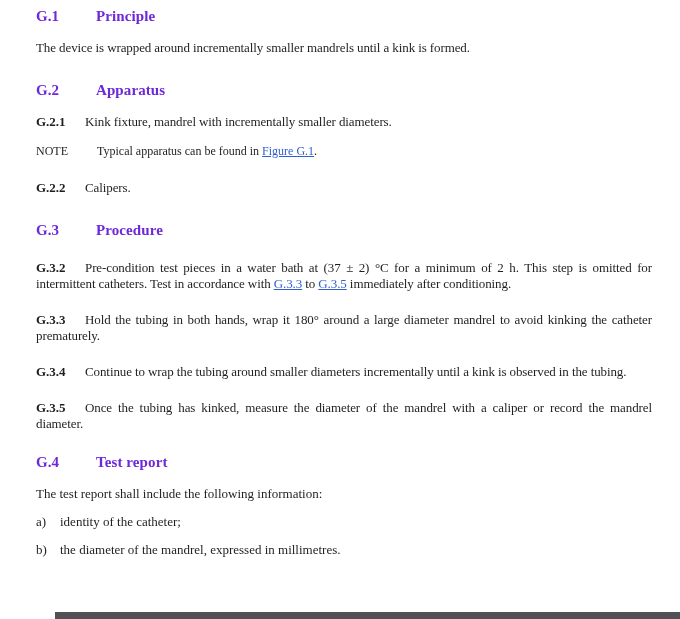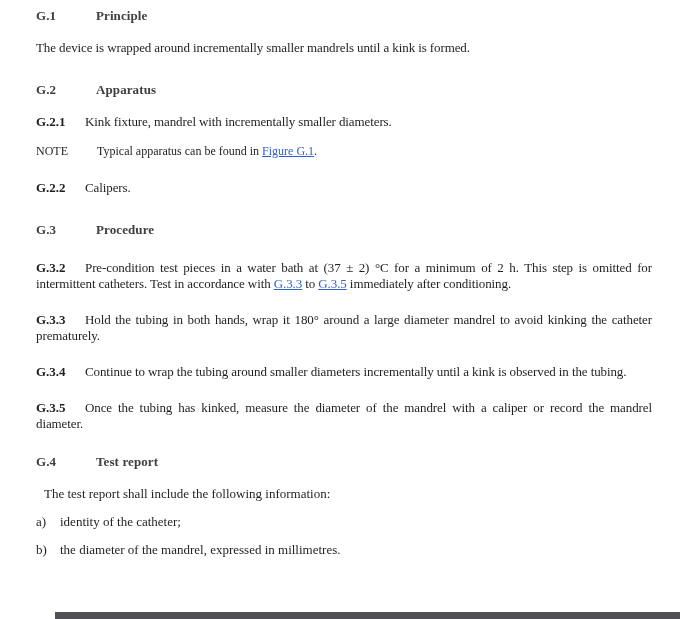--- a/index.html
+++ b/index.html
@@ -11,42 +11,42 @@
     overflow: hidden;
   }
   .page {
     position: absolute; top: 0; left: 0; right: 0; bottom: 0;
     padding: 6px 28px 0 36px;
     color: #1f1f1f;
     font-size: 13px;
     line-height: 16px;
   }
   h2.section {
-    font-size: 13px;
+    font-size: 15px;
     font-weight: bold;
-    color: #404040;
+    color: #6d28d9;
     margin: 24px 0 0 0;
     line-height: 20px;
     letter-spacing: 0.1px;
   }
   h2.section.first { margin-top: 0; }
   h2.section.tight { margin-top: 20px; }
   h2.section .hnum { display: inline-block; width: 60px; }
   .para { margin: 20px 0 0 0; text-align: justify; letter-spacing: -0.1px; }
   .para.after-heading { margin-top: 14px; }
   .para .cnum { font-weight: bold; display: inline-block; width: 49px; letter-spacing: 0; }
   .para .term { font-weight: normal; }
   .note {
     font-size: 12px;
     line-height: 14px;
     margin: 14px 0 0 0;
   }
   .note .nlabel { display: inline-block; width: 61px; }
   .clause-22 { margin-top: 22px; }
-  .intro { margin: 14px 0 0 8px; }
+  .intro { margin: 14px 0 0 0; }
   .list-item { margin: 12px 0 0 0; }
   .list-item .marker { display: inline-block; width: 24px; }
   a.xref {
     color: #2d5fce;
     text-decoration: underline;
     cursor: pointer;
   }
   .bottom-bar {
     position: absolute;
     left: 55px; right: 0; bottom: 0;

